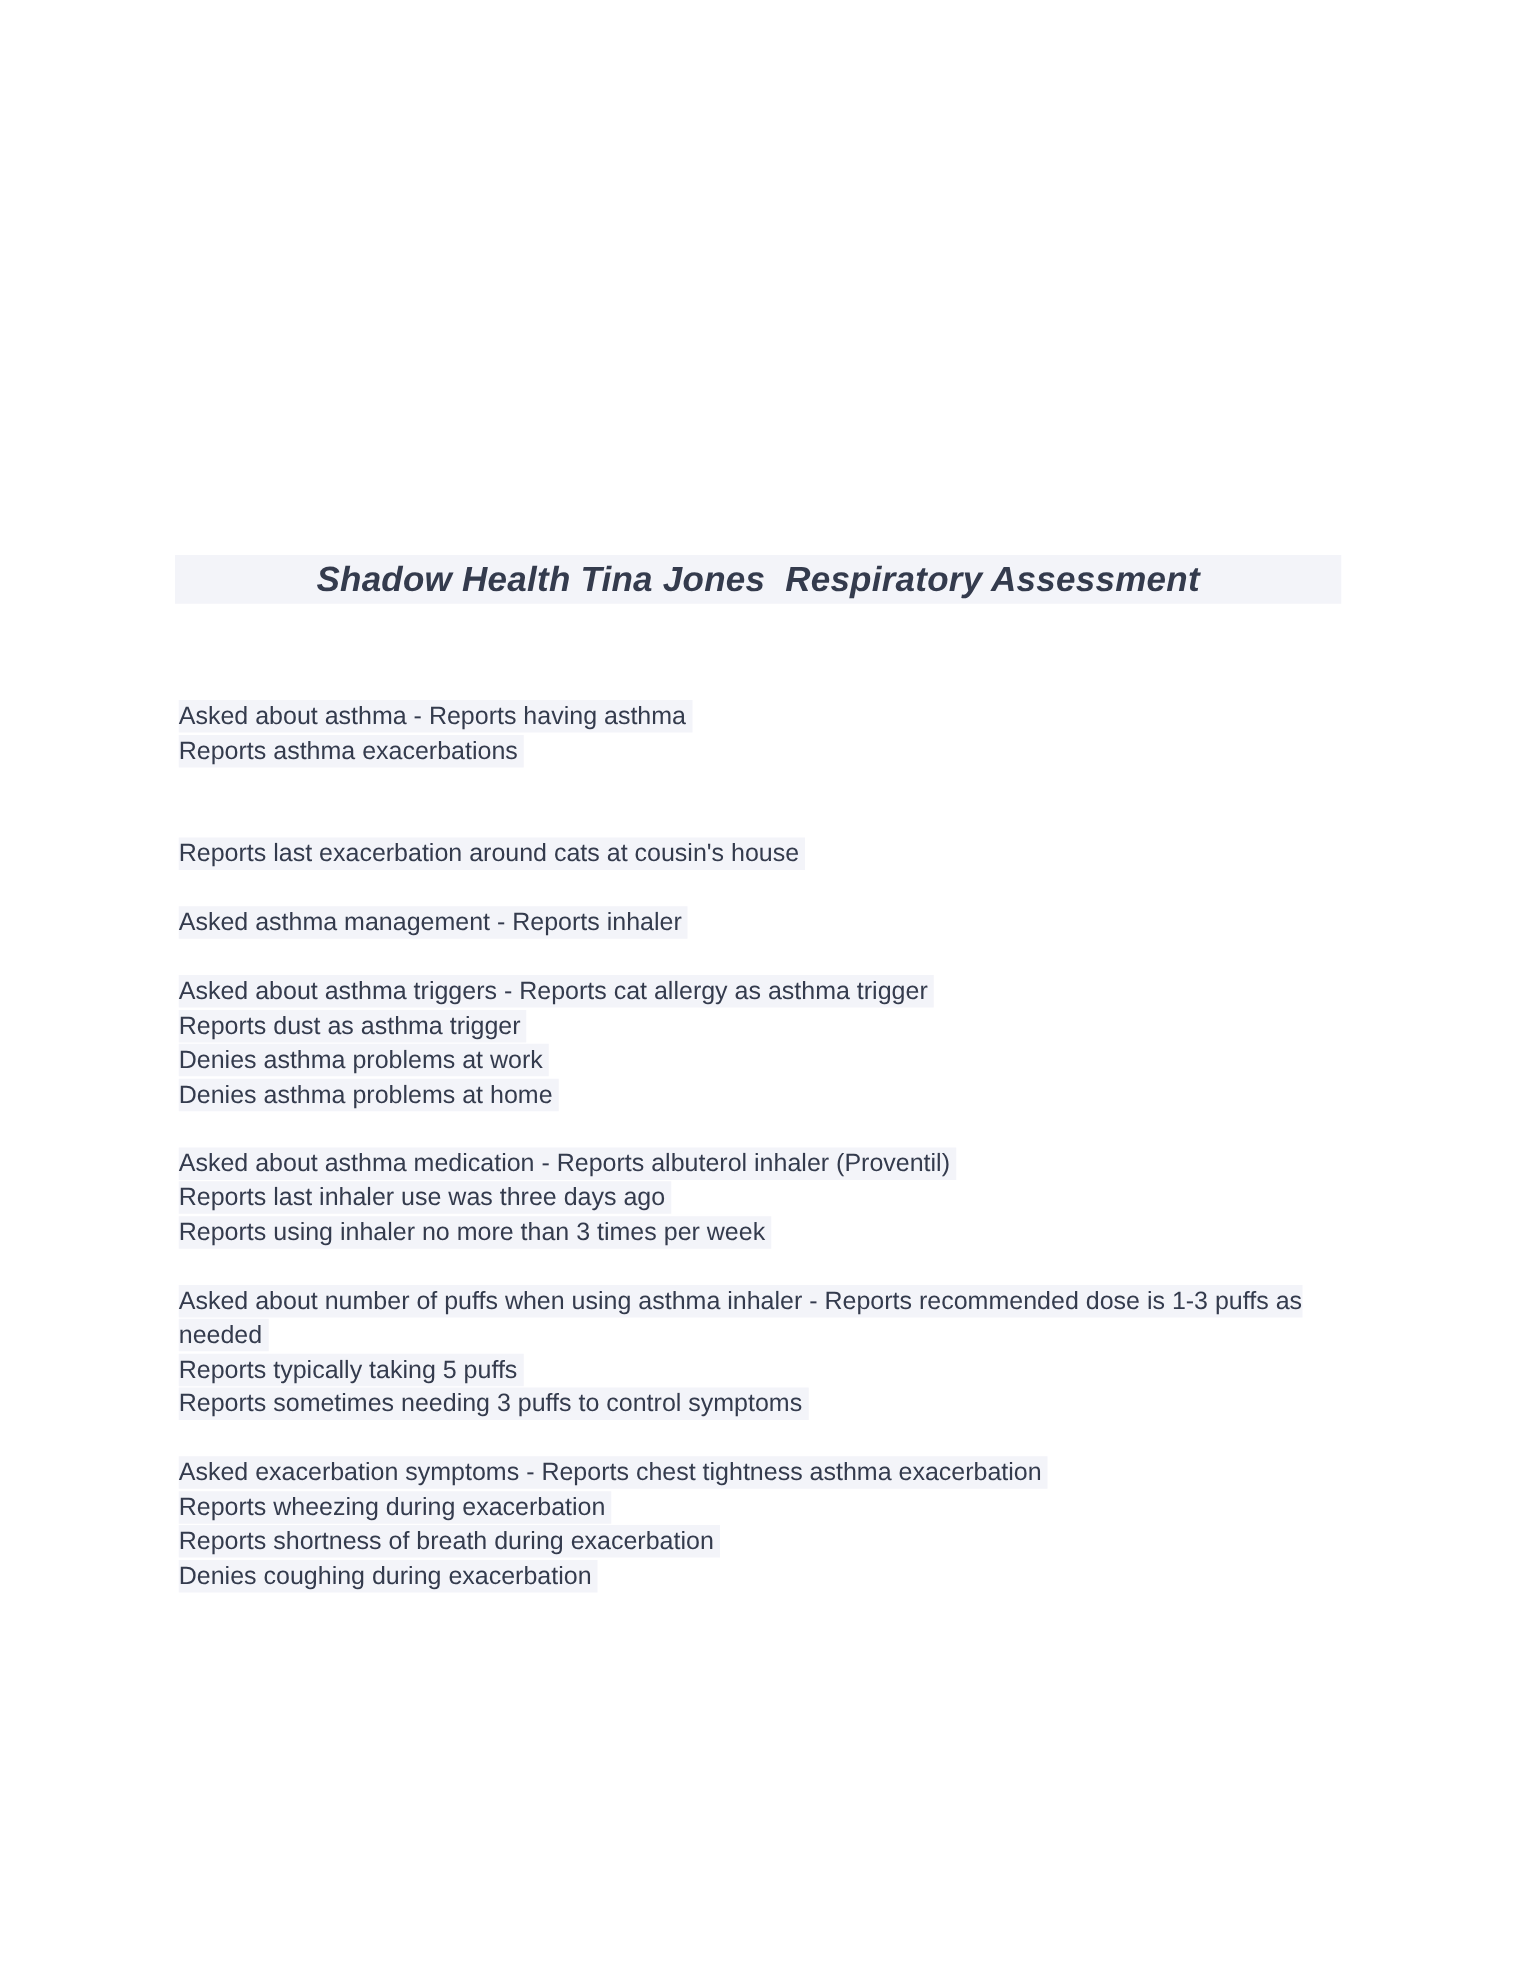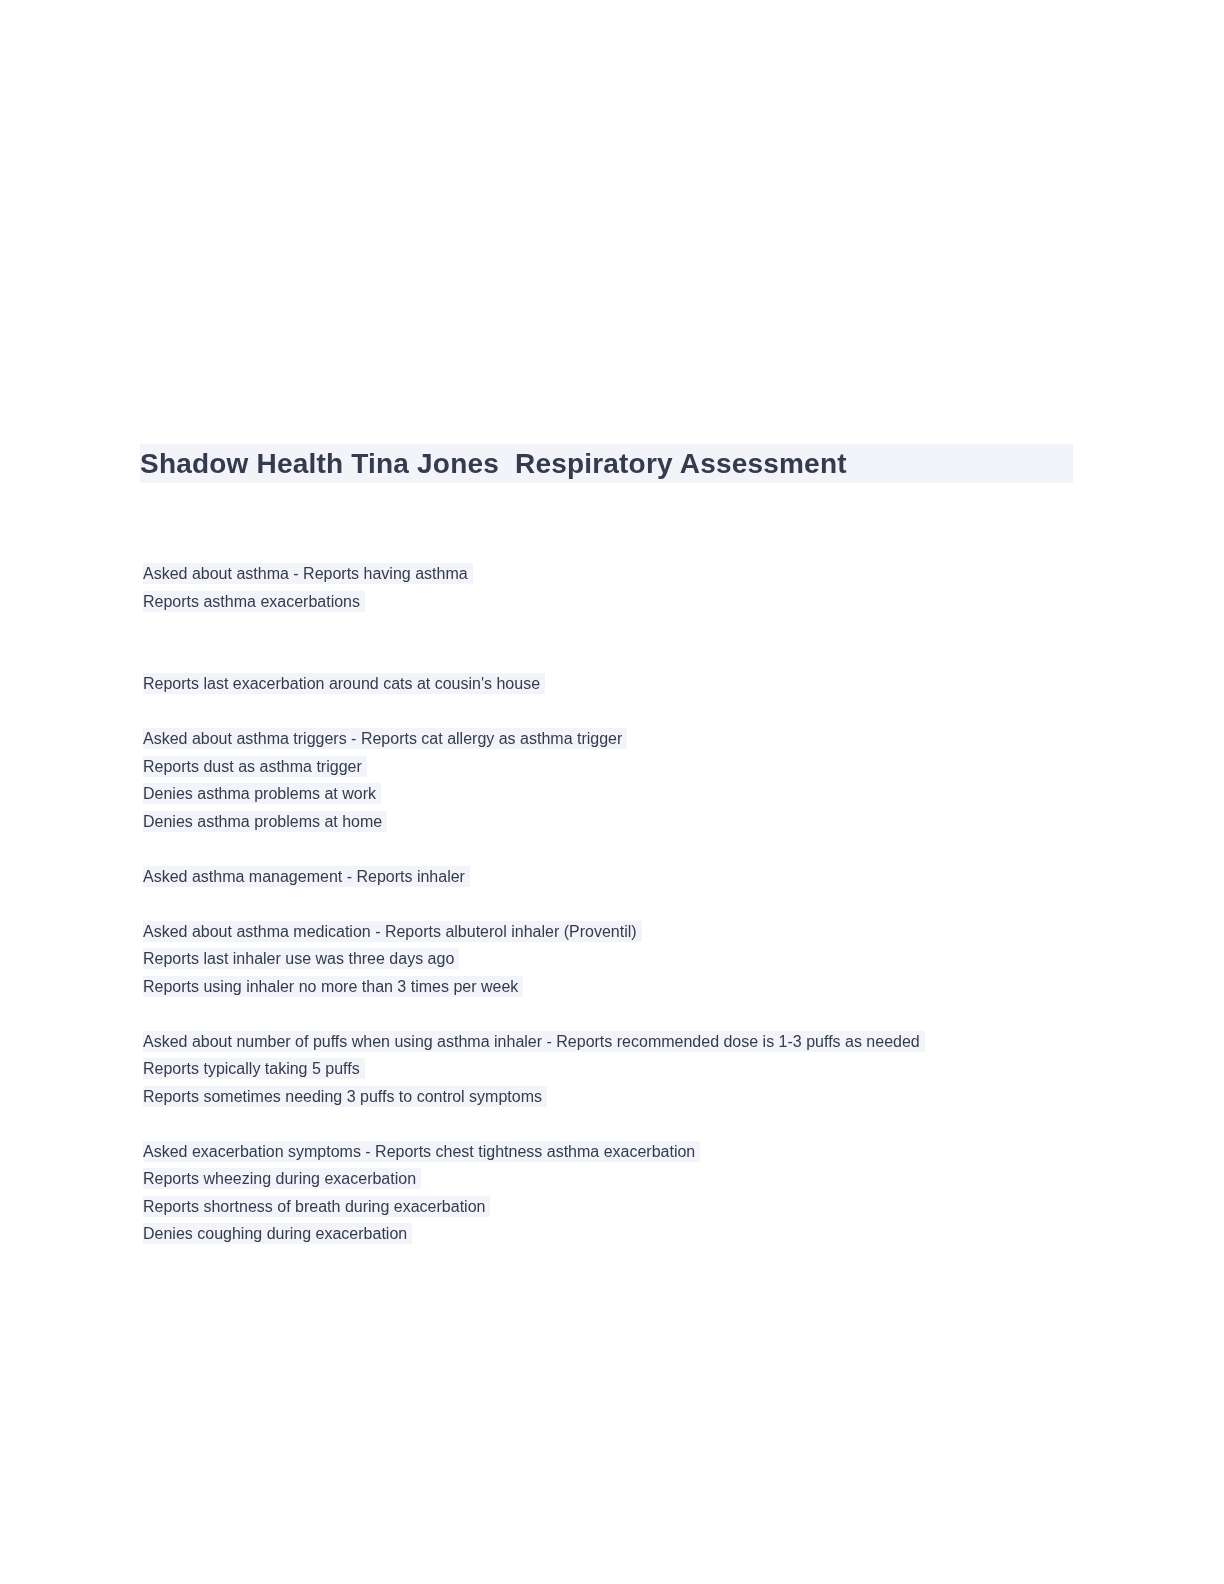--- a/index.html
+++ b/index.html
@@ -26,37 +26,38 @@
   }
   .title-band {
     position: absolute;
     left: 140px;
     top: 444px;
     width: 933px;
     height: 39px;
     background: var(--hl);
     display: flex;
     align-items: center;
-    justify-content: flex-start;
+    justify-content: center;
+    font-style: italic;
   }
   .title-band h1 {
     margin: 0;
     padding: 0;
     font-size: 28px;
     font-weight: bold;
     letter-spacing: 0.2px;
     white-space: pre;
     color: var(--fg);
   }
   .notes {
     position: absolute;
     left: 143px;
     top: 560px;
     width: 930px;
-    font-size: 16px;
+    font-size: 20px;
     line-height: 27.5px;
     color: var(--fg);
   }
   .block {
     margin: 0 0 27.5px 0;
     padding: 0;
   }
   .hl-line {
     background: var(--hl);
     padding: 2px 5px 2px 0;
@@ -65,19 +66,19 @@
 </head>
 <body>
 
 <div class="page">
   <div class="title-band">
     <h1>Shadow Health Tina Jones  Respiratory Assessment</h1>
   </div>
   <div class="notes" id="notes">
       <p class="block"><span class="hl-line">Asked about asthma - Reports having asthma</span><br><span class="hl-line">Reports asthma exacerbations</span><br></p>
       <p class="block"><br><span class="hl-line">Reports last exacerbation around cats at cousin's house</span><br></p>
+      <p class="block"><span class="hl-line">Asked asthma management - Reports inhaler</span><br></p>
       <p class="block"><span class="hl-line">Asked about asthma triggers - Reports cat allergy as asthma trigger</span><br><span class="hl-line">Reports dust as asthma trigger</span><br><span class="hl-line">Denies asthma problems at work</span><br><span class="hl-line">Denies asthma problems at home</span><br></p>
-      <p class="block"><span class="hl-line">Asked asthma management - Reports inhaler</span><br></p>
       <p class="block"><span class="hl-line">Asked about asthma medication - Reports albuterol inhaler (Proventil)</span><br><span class="hl-line">Reports last inhaler use was three days ago</span><br><span class="hl-line">Reports using inhaler no more than 3 times per week</span><br></p>
       <p class="block"><span class="hl-line">Asked about number of puffs when using asthma inhaler - Reports recommended dose is 1-3 puffs as needed</span><br><span class="hl-line">Reports typically taking 5 puffs</span><br><span class="hl-line">Reports sometimes needing 3 puffs to control symptoms</span><br></p>
       <p class="block"><span class="hl-line">Asked exacerbation symptoms - Reports chest tightness asthma exacerbation</span><br><span class="hl-line">Reports wheezing during exacerbation</span><br><span class="hl-line">Reports shortness of breath during exacerbation</span><br><span class="hl-line">Denies coughing during exacerbation</span><br></p>
     </div>
 </div>
 
 </body></html>

